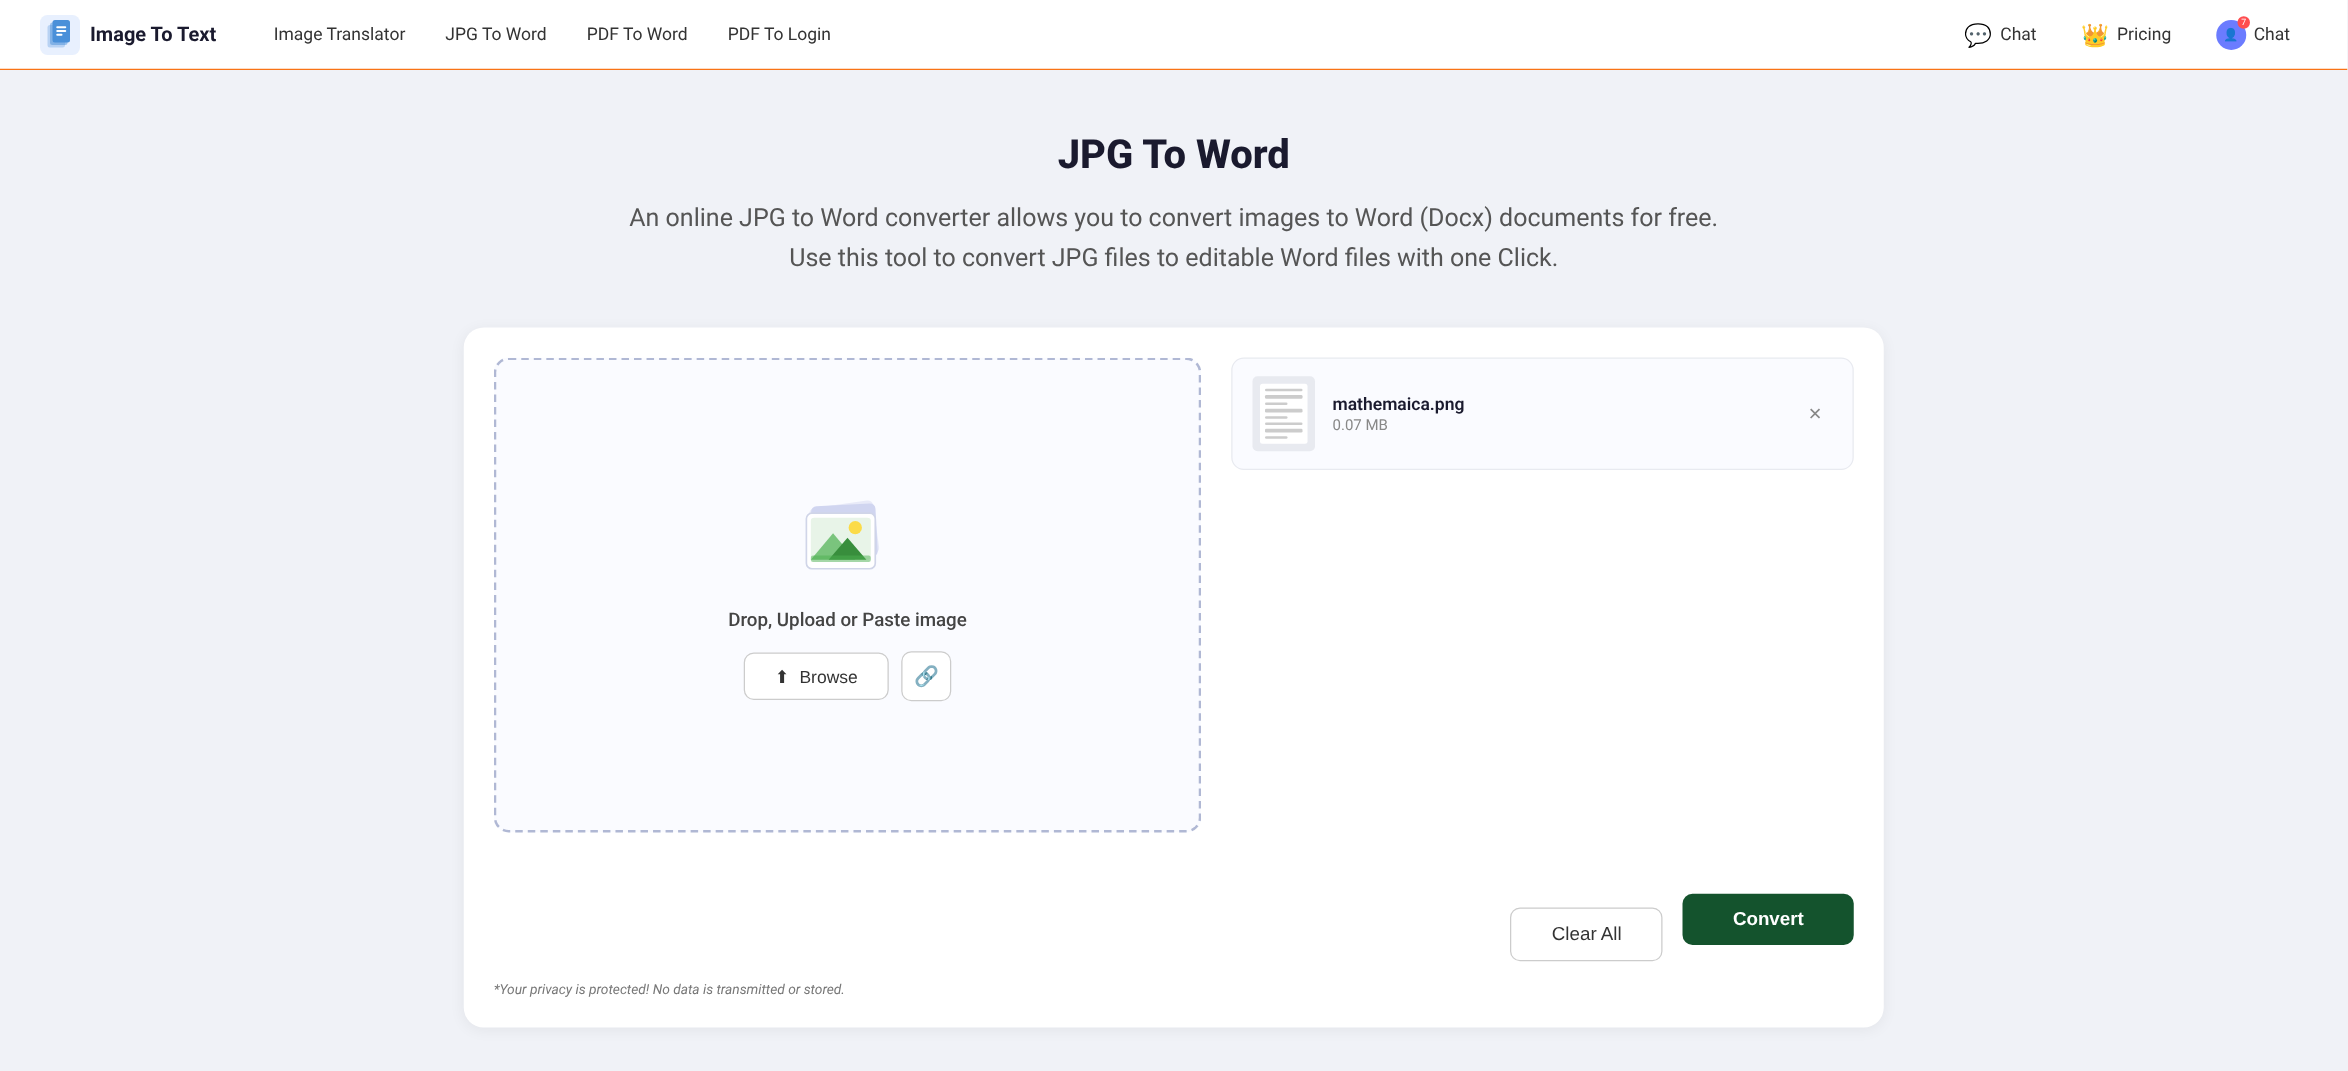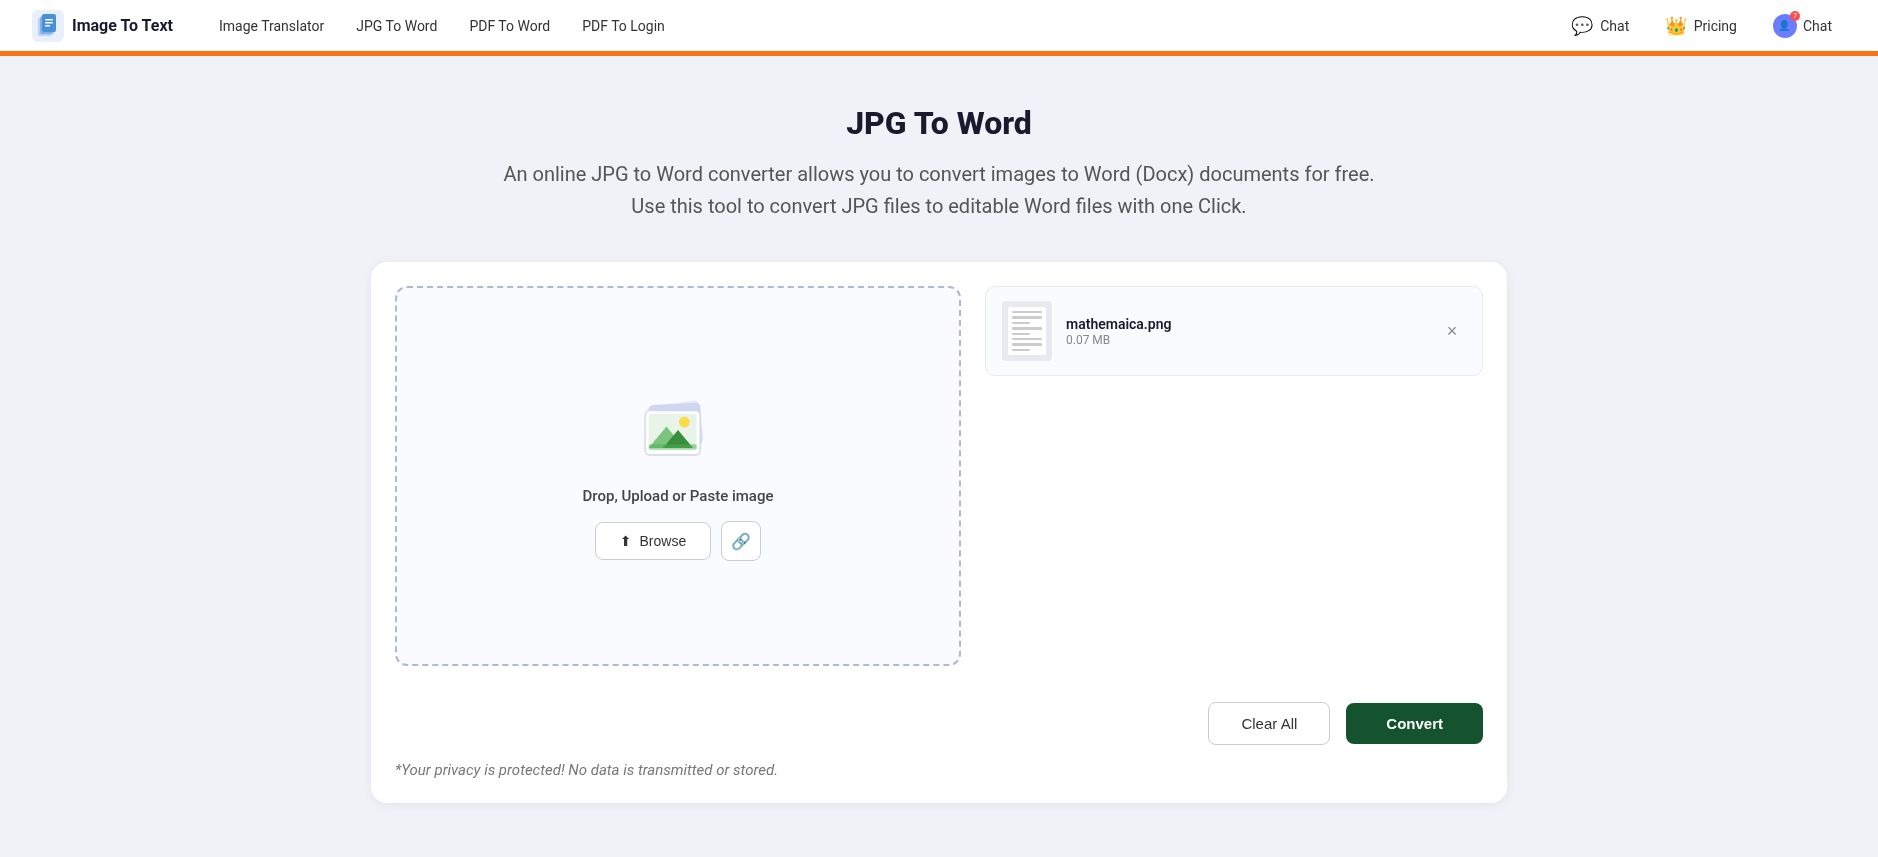--- a/index.html
+++ b/index.html
@@ -9,21 +9,21 @@
       min-height: 100vh;
     }
 
     
     .navbar {
       background: #fff;
       display: flex;
       align-items: center;
       padding: 0 32px;
       height: 56px;
-      border-bottom: 5px solid #f97316;
+      border-bottom: 1px solid #f97316;
       position: sticky;
       top: 0;
       z-index: 100;
     }
     .nav-logo {
       display: flex;
       align-items: center;
       gap: 8px;
       font-weight: 700;
       font-size: 16px;
@@ -277,36 +277,37 @@
     }
     .clear-btn {
       padding: 12px 32px;
       border: 1px solid #ccc;
       border-radius: 8px;
       background: #fff;
       font-size: 15px;
       cursor: pointer;
       color: #333;
       font-weight: 500;
+      margin-top: 24px;
     }
     .convert-btn {
       padding: 12px 40px;
       border: none;
       border-radius: 8px;
       background: #14532d;
       font-size: 15px;
       cursor: pointer;
       color: #fff;
       font-weight: 700;
     }
 
     
     .privacy-note {
       margin-top: 16px;
-      font-size: 15px;
+      font-size: 11px;
       color: #777;
       font-style: italic;
     }
   </style>
 </head>
 <body>
 
 <nav class="navbar">
   <a class="nav-logo" href="#">
     <svg class="nav-logo-icon" viewBox="0 0 32 32" fill="none">

